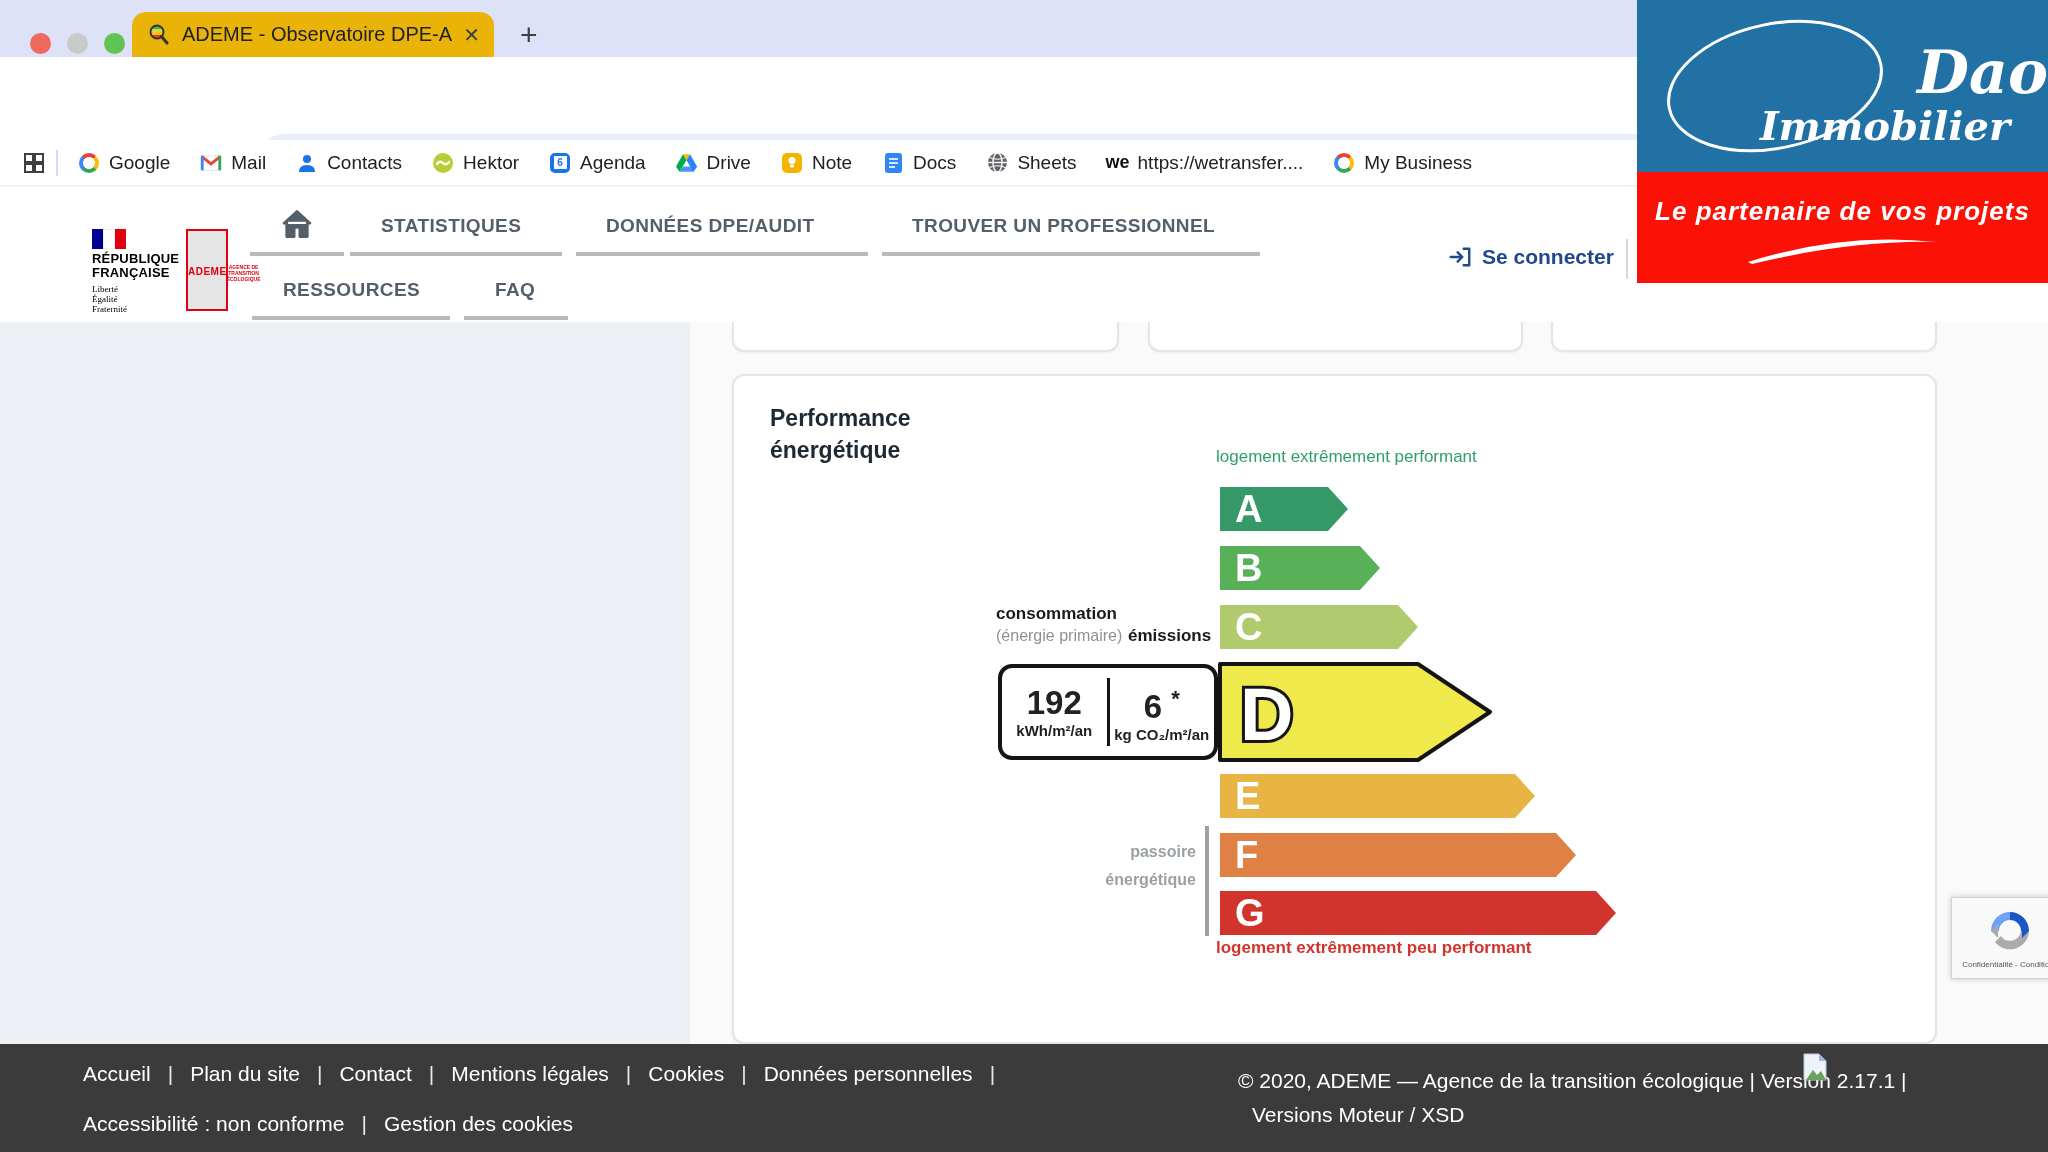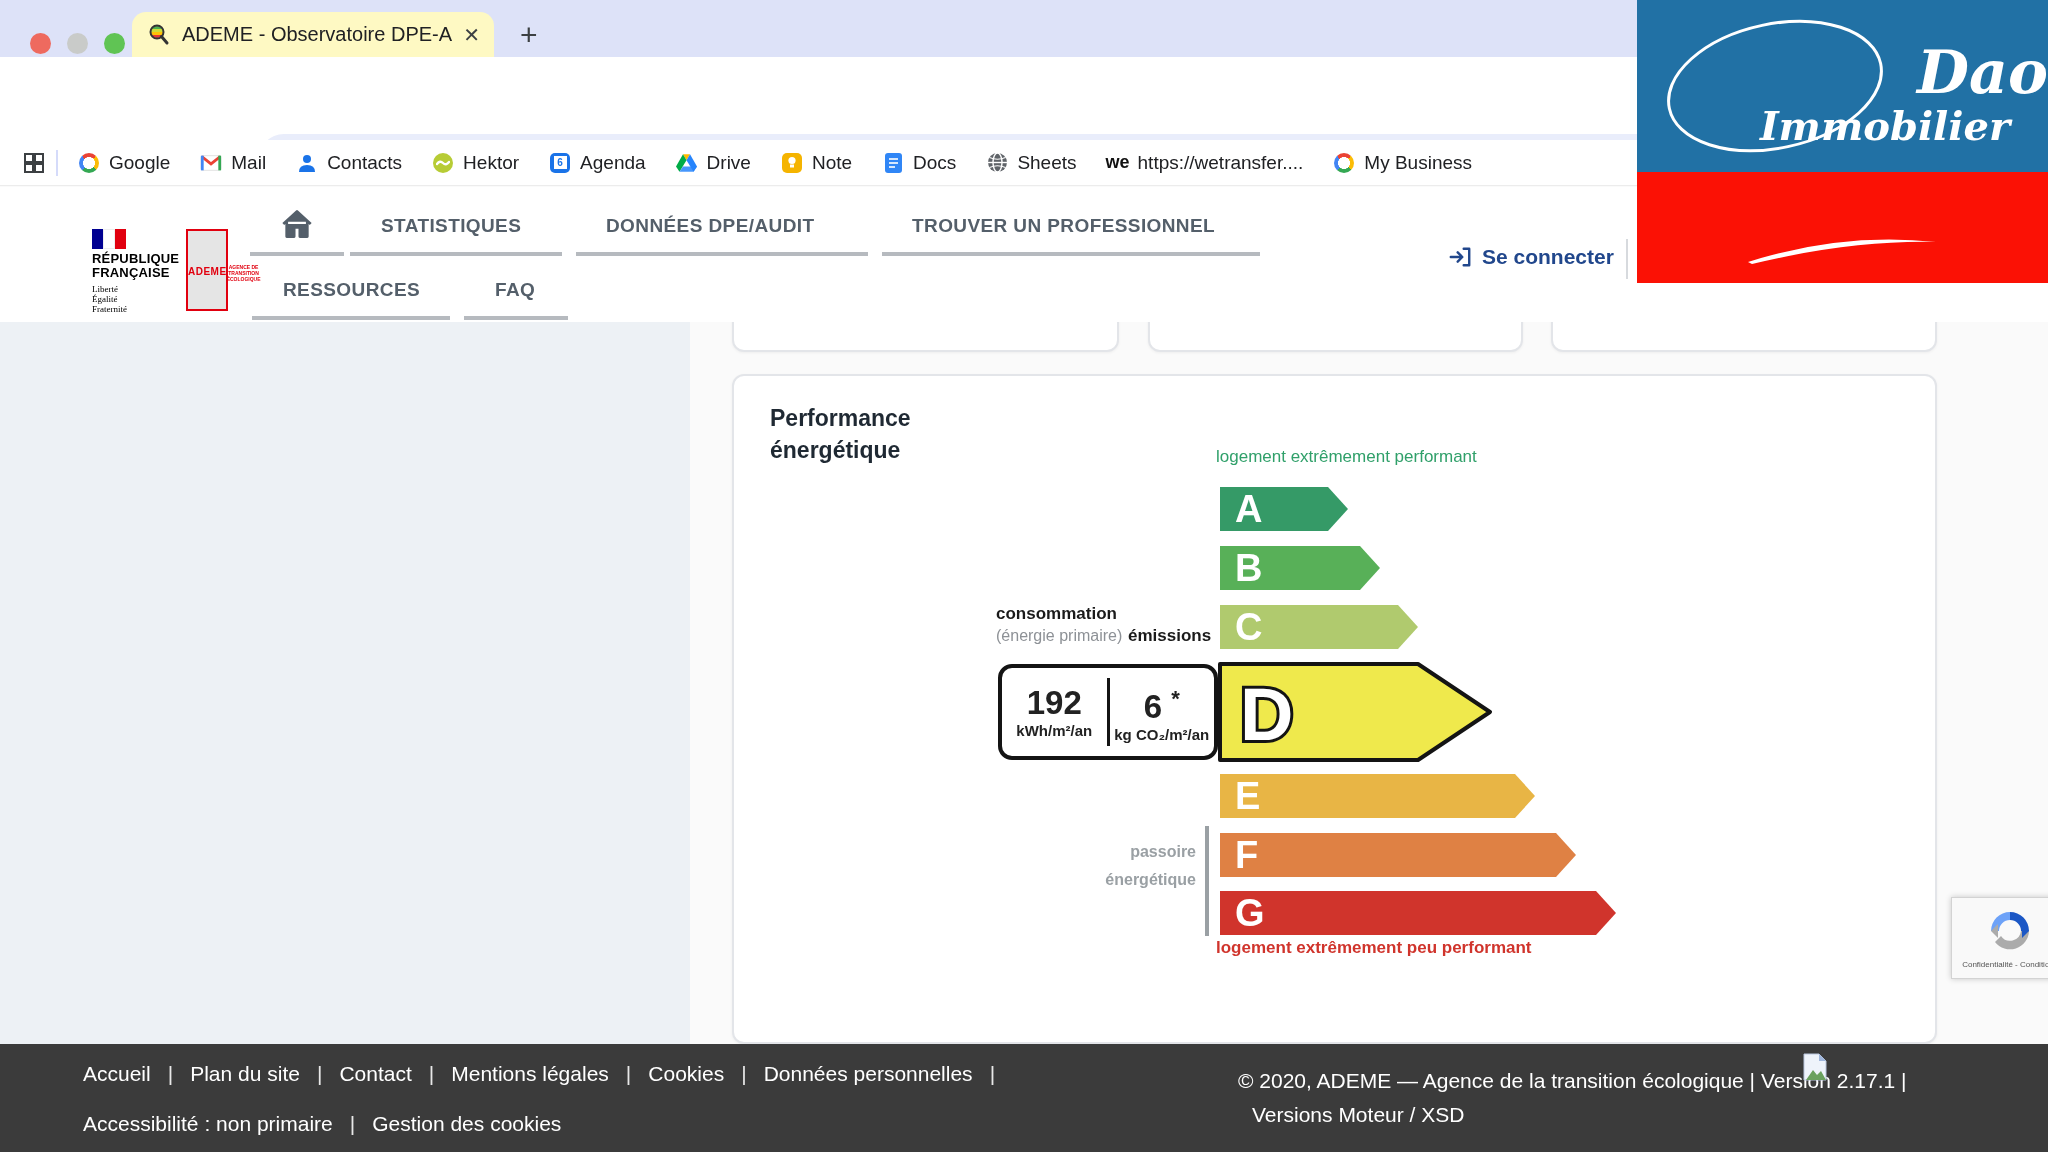--- a/index.html
+++ b/index.html
@@ -5,21 +5,21 @@
   html,body{margin:0;padding:0;width:2048px;height:1152px;overflow:hidden;
     font-family:"Liberation Sans", sans-serif;-webkit-font-smoothing:antialiased;}
   #stage{position:relative;width:2048px;height:1152px;background:#fafafa;overflow:hidden;}
 
   
   .tabstrip{position:absolute;left:0;top:0;width:2048px;height:57px;background:#dde2f8;}
   .tl{position:absolute;top:33px;width:21px;height:21px;border-radius:50%;}
   .tl.r{left:30px;background:#ee6a5f;}
   .tl.y{left:67px;background:#c9cbc9;}
   .tl.g{left:104px;background:#60c454;}
-  .tab{position:absolute;left:132px;top:12px;width:362px;height:45px;background:#fef9c3;
+  .tab{position:absolute;left:132px;top:12px;width:362px;height:45px;background:#eab308;
     border-radius:14px 14px 0 0;display:flex;align-items:center;padding:16px 14px;box-sizing:border-box;}
   .tab-title{font-size:20px;color:#202124;white-space:nowrap;overflow:hidden;flex:1;margin-left:12px;}
   .tab-close{font-size:20px;color:#3c4043;margin-left:8px;}
   .newtab{position:absolute;left:520px;top:20px;font-size:30px;color:#3c4043;line-height:30px;}
   .toolbar{position:absolute;left:0;top:57px;width:2048px;height:83px;background:#fff;}
   .navbtn{position:absolute;top:88px;width:30px;height:30px;color:#3c4043;}
   .omnibox{position:absolute;left:258px;top:77px;width:1420px;height:52px;background:#e9edfb;
     border-radius:26px;display:flex;align-items:center;padding:0 18px;box-sizing:border-box;}
   .url{font-size:21px;color:#202124;margin-left:14px;letter-spacing:.2px;}
   .star{position:absolute;left:1614px;top:88px;width:28px;height:28px;color:#5f6368;}
@@ -385,21 +385,21 @@
       <span>Contact</span>
         <span class="sep">|</span>
       <span>Mentions légales</span>
         <span class="sep">|</span>
       <span>Cookies</span>
         <span class="sep">|</span>
       <span>Données personnelles</span>
         <span class="sep">|</span>
     </div>
     <div class="frow" style="top:68px;">
-      <span>Accessibilité : non primaire</span>
+      <span>Accessibilité : non conforme</span>
         <span class="sep">|</span>
       <span>Gestion des cookies</span>
     </div>
     <div class="fright">
       <span>© 2020, ADEME — Agence de la transition écologique | Version 2.17.1  |</span><br>
       <span class="l2">Versions Moteur / XSD</span>
     </div>
   </div>
   <svg class="brokenimg iconsvg" width="26" height="30" viewBox="0 0 26 30">
     <path d="M2 2 H17 L24 9 V28 H2 Z" fill="#eef3fb" stroke="#b9c6dd"></path>
@@ -419,18 +419,19 @@
   </div>
 
   <div class="overlay">
     <div class="ov-blue" style="background: rgb(33, 113, 165);"></div>
     <div class="ov-red" style="background: rgb(251, 17, 5);"></div>
     <svg style="position:absolute;left:18px;top:14px;" width="260" height="150" viewBox="0 0 260 150">
       <ellipse cx="120" cy="72" rx="108" ry="62" fill="none" stroke="#fff" stroke-width="3" transform="rotate(-12 120 72)"></ellipse>
     </svg>
     <div class="dao">Dao</div>
     <div class="daosub">Immobilier</div>
+    <div class="tagline">Le partenaire de vos projets</div>
     <svg class="swoosh" width="200" height="36" viewBox="0 0 200 36">
       <path d="M6 30 Q 100 0 194 10 Q 110 8 10 32 Z" fill="#fff"></path>
     </svg>
   </div>
 
 </div>
 
 </body></html>

